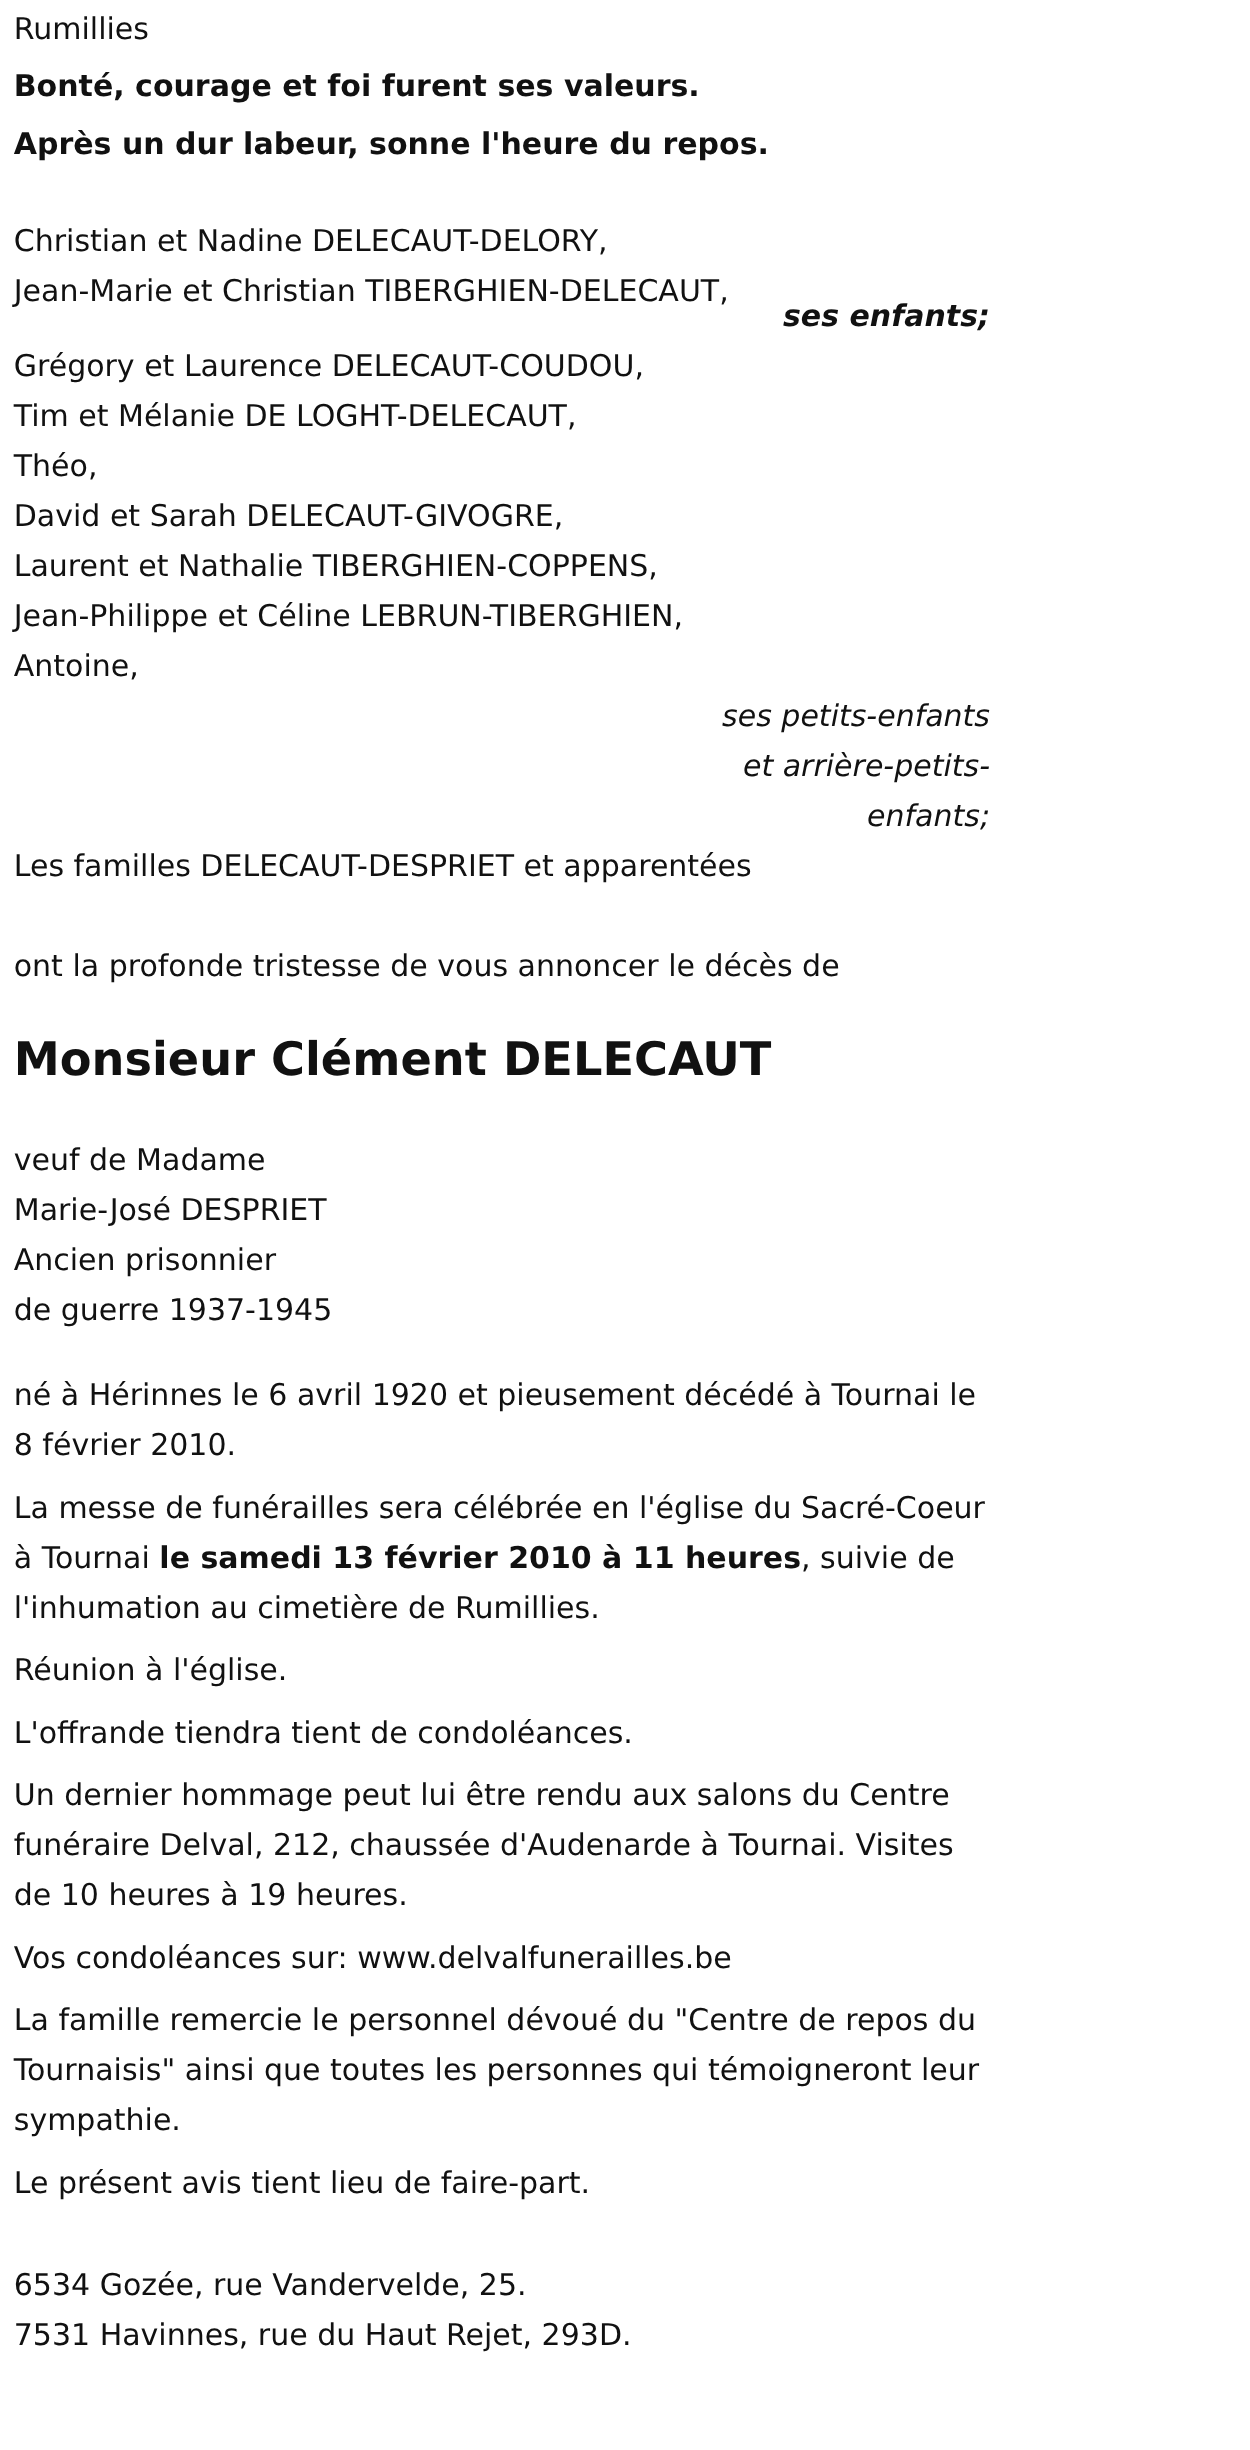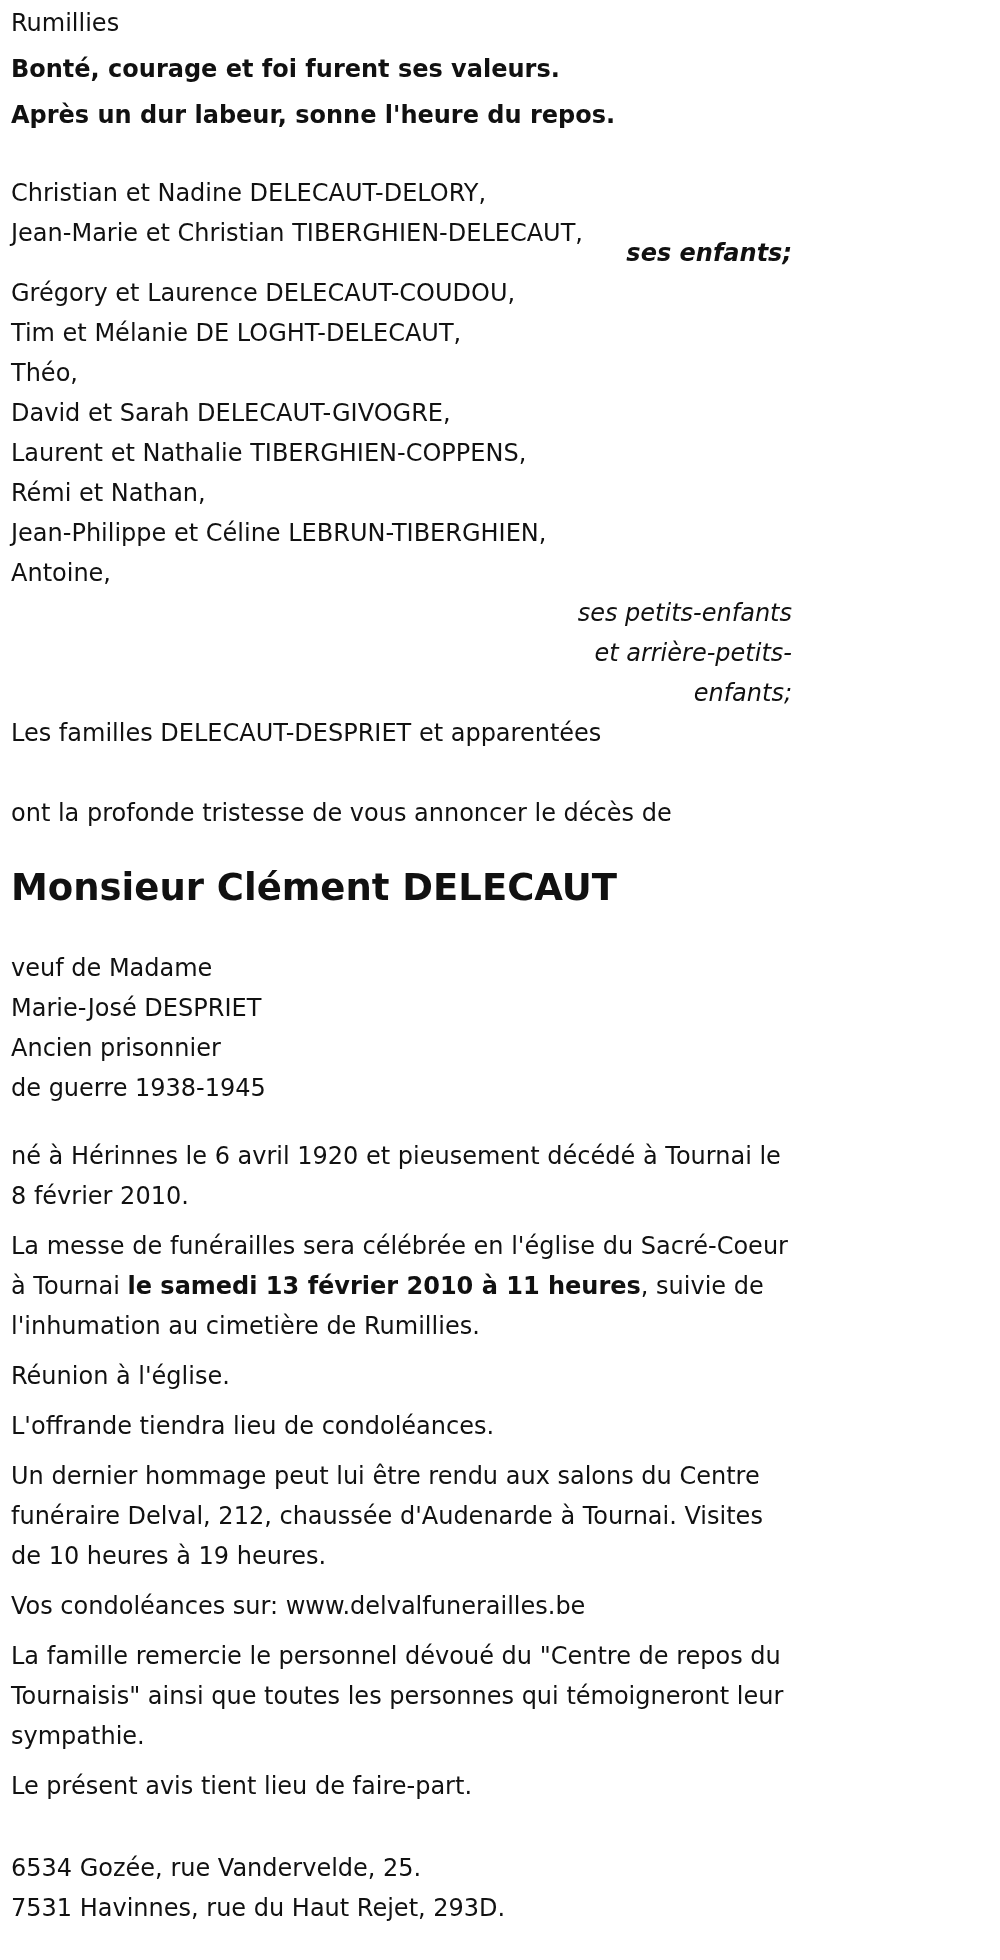--- a/index.html
+++ b/index.html
@@ -53,21 +53,20 @@
     <span class="line">Jean-Marie et Christian TIBERGHIEN-DELECAUT,</span>
   </div>
   <div class="rel-right rel-enfants">ses enfants;</div>
 
   <div class="names">
     <span class="line">Grégory et Laurence DELECAUT-COUDOU,</span>
     <span class="line">Tim et Mélanie DE LOGHT-DELECAUT,</span>
     <span class="line">Théo,</span>
     <span class="line">David et Sarah DELECAUT-GIVOGRE,</span>
     <span class="line">Laurent et Nathalie TIBERGHIEN-COPPENS,</span>
-    <span class="line">Rémi et Nathan,</span>
     <span class="line">Jean-Philippe et Céline LEBRUN-TIBERGHIEN,</span>
     <span class="line">Antoine,</span>
   </div>
   <div class="rel-right">
     <span class="line">ses petits-enfants</span>
     <span class="line">et arrière-petits-</span>
     <span class="line">enfants;</span>
   </div>
 
   <span class="line famille">Les familles DELECAUT-DESPRIET et apparentées</span>
@@ -75,29 +74,29 @@
   <div class="announce-gap"></div>
 
   <span class="line">ont la profonde tristesse de vous annoncer le décès de</span>
 
   <h1 class="deceased">Monsieur Clément DELECAUT</h1>
 
   <div class="widow-block">
     <span class="line">veuf de Madame</span>
     <span class="line">Marie-José DESPRIET</span>
     <span class="line">Ancien prisonnier</span>
-    <span class="line">de guerre 1938-1945</span>
+    <span class="line">de guerre 1937-1945</span>
   </div>
 
   <p class="para para-first">né à Hérinnes le 6 avril 1920 et pieusement décédé à Tournai le 8 février 2010.</p>
 
   <p class="para"><span>La messe de funérailles sera célébrée en l'église du Sacré-Coeur à Tournai </span><b>le samedi 13 février 2010 à 11 heures</b><span>, suivie de l'inhumation au cimetière de Rumillies.</span></p>
 
   <p class="para">Réunion à l'église.</p>
-  <p class="para">L'offrande tiendra lieu de condoléances.</p>
+  <p class="para">L'offrande tiendra tient de condoléances.</p>
   <p class="para">Un dernier hommage peut lui être rendu aux salons du Centre funéraire Delval, 212, chaussée d'Audenarde à Tournai. Visites de 10 heures à 19 heures.</p>
   <p class="para"><span>Vos condoléances sur: </span><span>www.delvalfunerailles.be</span></p>
   <p class="para">La famille remercie le personnel dévoué du "Centre de repos du Tournaisis" ainsi que toutes les personnes qui témoigneront leur sympathie.</p>
   <p class="para">Le présent avis tient lieu de faire-part.</p>
 
   <div class="addr-block">
     <span class="line">6534 Gozée, rue Vandervelde, 25.</span>
     <span class="line">7531 Havinnes, rue du Haut Rejet, 293D.</span>
   </div>
 

